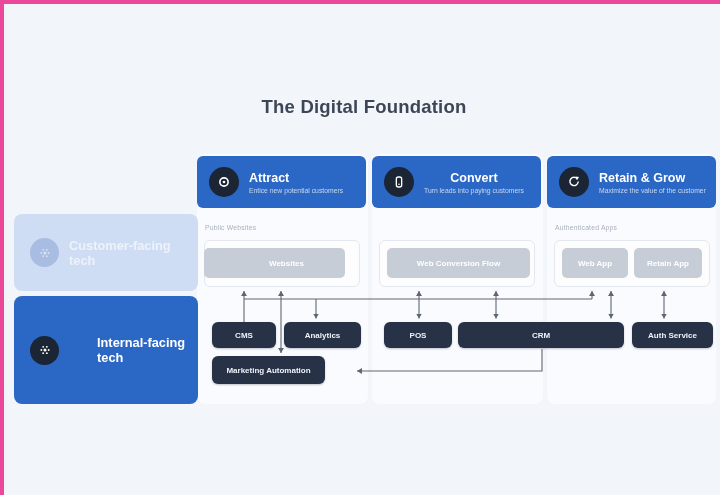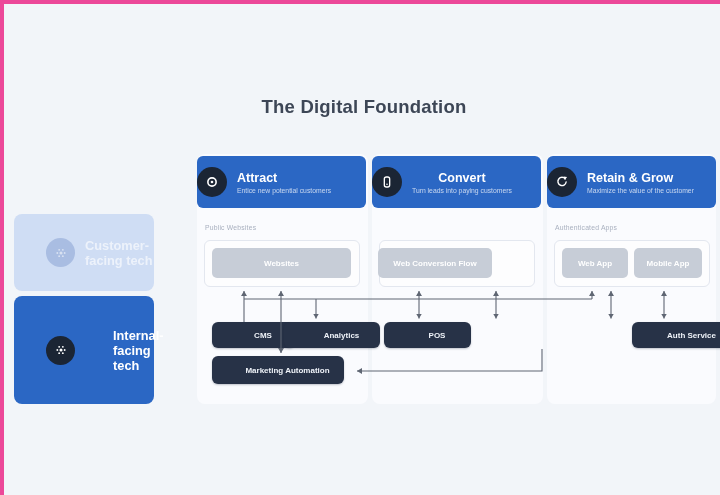--- a/index.html
+++ b/index.html
@@ -8,45 +8,45 @@
     background:#f2f5f9;border:4px solid #ec4899;overflow:hidden;
     font-family:"Liberation Sans",sans-serif;
   }
   .title{
     position:absolute;left:0;top:92px;width:720px;margin:0;
     text-align:center;font-size:18.5px;font-weight:700;color:#3d4656;letter-spacing:.2px;
   }
   .col-panel{position:absolute;top:150px;height:250px;background:#fafbfe;border-radius:8px;}
   .stage-card{
     position:absolute;top:152px;height:52px;width:169px;background:#2b67c4;border-radius:6px;
-    display:flex;align-items:center;box-sizing:border-box;
+    display:flex;align-items:center;padding-left:12px;box-sizing:border-box;
   }
   .stage-icon{width:30px;height:30px;border-radius:50%;background:#1b2534;flex:0 0 auto;
     display:flex;align-items:center;justify-content:center;margin-right:10px;}
   .stage-title{font-size:12.5px;font-weight:700;color:#ffffff;}
   .stage-sub{font-size:6.8px;color:rgba(255,255,255,.72);margin-top:2px;}
-  .row-card{position:absolute;left:10px;width:140px;border-radius:8px;
-    display:flex;align-items:center;padding-left:32px;box-sizing:border-box;}
+  .row-card{position:absolute;left:10px;width:184px;border-radius:8px;
+    display:flex;align-items:center;padding-left:16px;box-sizing:border-box;}
   .row-card .icon-circle{width:29px;height:29px;border-radius:50%;
     display:flex;align-items:center;justify-content:center;margin-right:10px;flex:0 0 auto;}
   .row-faded{top:210px;height:77px;background:#cfddf4;}
   .row-faded .icon-circle{background:#a9bde2;}
   .row-faded .row-label{color:rgba(255,255,255,.62);}
   .row-blue{top:292px;height:108px;background:#2b67c4;gap:28px;}
   .row-blue .icon-circle{background:#1b2534;}
   .row-blue .row-label{color:#ffffff;}
   .row-label{font-size:12.8px;font-weight:700;}
   .section-label{position:absolute;top:220px;font-size:6.8px;color:#a9b0bf;letter-spacing:.2px;}
   .sub-panel{position:absolute;top:236px;height:47px;width:156px;background:#fdfdfe;
     border:1px solid #e3e7ef;border-radius:6px;box-sizing:border-box;}
   .gray-btn{position:absolute;top:244px;height:30px;background:#c7cdd7;border-radius:5px;
     color:#ffffff;font-size:8px;font-weight:700;display:flex;align-items:center;justify-content:center;}
   .dark-box{position:absolute;top:318px;height:26px;background:#273247;border-radius:6px;
     color:#eef2f8;font-size:8px;font-weight:700;display:flex;align-items:center;justify-content:center;
-    box-shadow:0 1px 2px rgba(20,30,50,.25);padding-left:19px;}
+    box-shadow:0 1px 2px rgba(20,30,50,.25);}
   .dark-box.ma{top:352px;height:28px;}
   .arrows{position:absolute;left:0;top:0;pointer-events:none;}
 </style>
 </head>
 <body>
 
 <div class="canvas">
 
   <h1 class="title">The Digital Foundation</h1>
 
@@ -123,29 +123,30 @@
     <div class="row-label">Internal-facing tech</div>
   </div>
 
   <div class="section-label" style="left:201px;">Public Websites</div>
   <div class="section-label" style="left:551px;">Authenticated Apps</div>
 
   <div class="sub-panel" style="left:200px;"></div>
   <div class="sub-panel" style="left:375px;"></div>
   <div class="sub-panel" style="left:550px;"></div>
 
-  <div class="gray-btn" style="left:208px;width:139px;">Websites</div>
-  <div class="gray-btn" style="left:374px;width:114px;text-align:center;">Web Conversion Flow</div>
+  <div class="gray-btn" style="left:200px;width:117px;padding-left:24px;">Websites</div>
+  <div class="gray-btn" style="left:383px;width:143px;text-align:center;">Web Conversion Flow</div>
   <div class="gray-btn" style="left:558px;width:66px;">Web App</div>
-  <div class="gray-btn" style="left:630px;width:68px;">Mobile App</div>
+  <div class="gray-btn" style="left:630px;width:68px;">Retain App</div>
 
   <div class="dark-box" style="left:208px;width:64px;">CMS</div>
   <div class="dark-box" style="left:280px;width:77px;text-align:center;">Analytics</div>
   <div class="dark-box ma" style="left:208px;width:113px;">Marketing Automation</div>
   <div class="dark-box" style="left:380px;width:68px;">POS</div>
+  <div class="dark-box" style="left:454px;width:166px;">CRM</div>
   <div class="dark-box" style="left:628px;width:81px;">Auth Service</div>
 
   <svg class="arrows" width="718" height="493">
     <defs>
       <marker id="arw" markerWidth="6" markerHeight="6" refX="5" refY="3" orient="auto-start-reverse" markerUnits="userSpaceOnUse">
         <path d="M0,0 L5,3 L0,6 Z" fill="#5f6673"></path>
       </marker>
     </defs>
     <g stroke="#5f6673" stroke-width="1.1" fill="none">
       <path d="M240,295 H588"></path>

